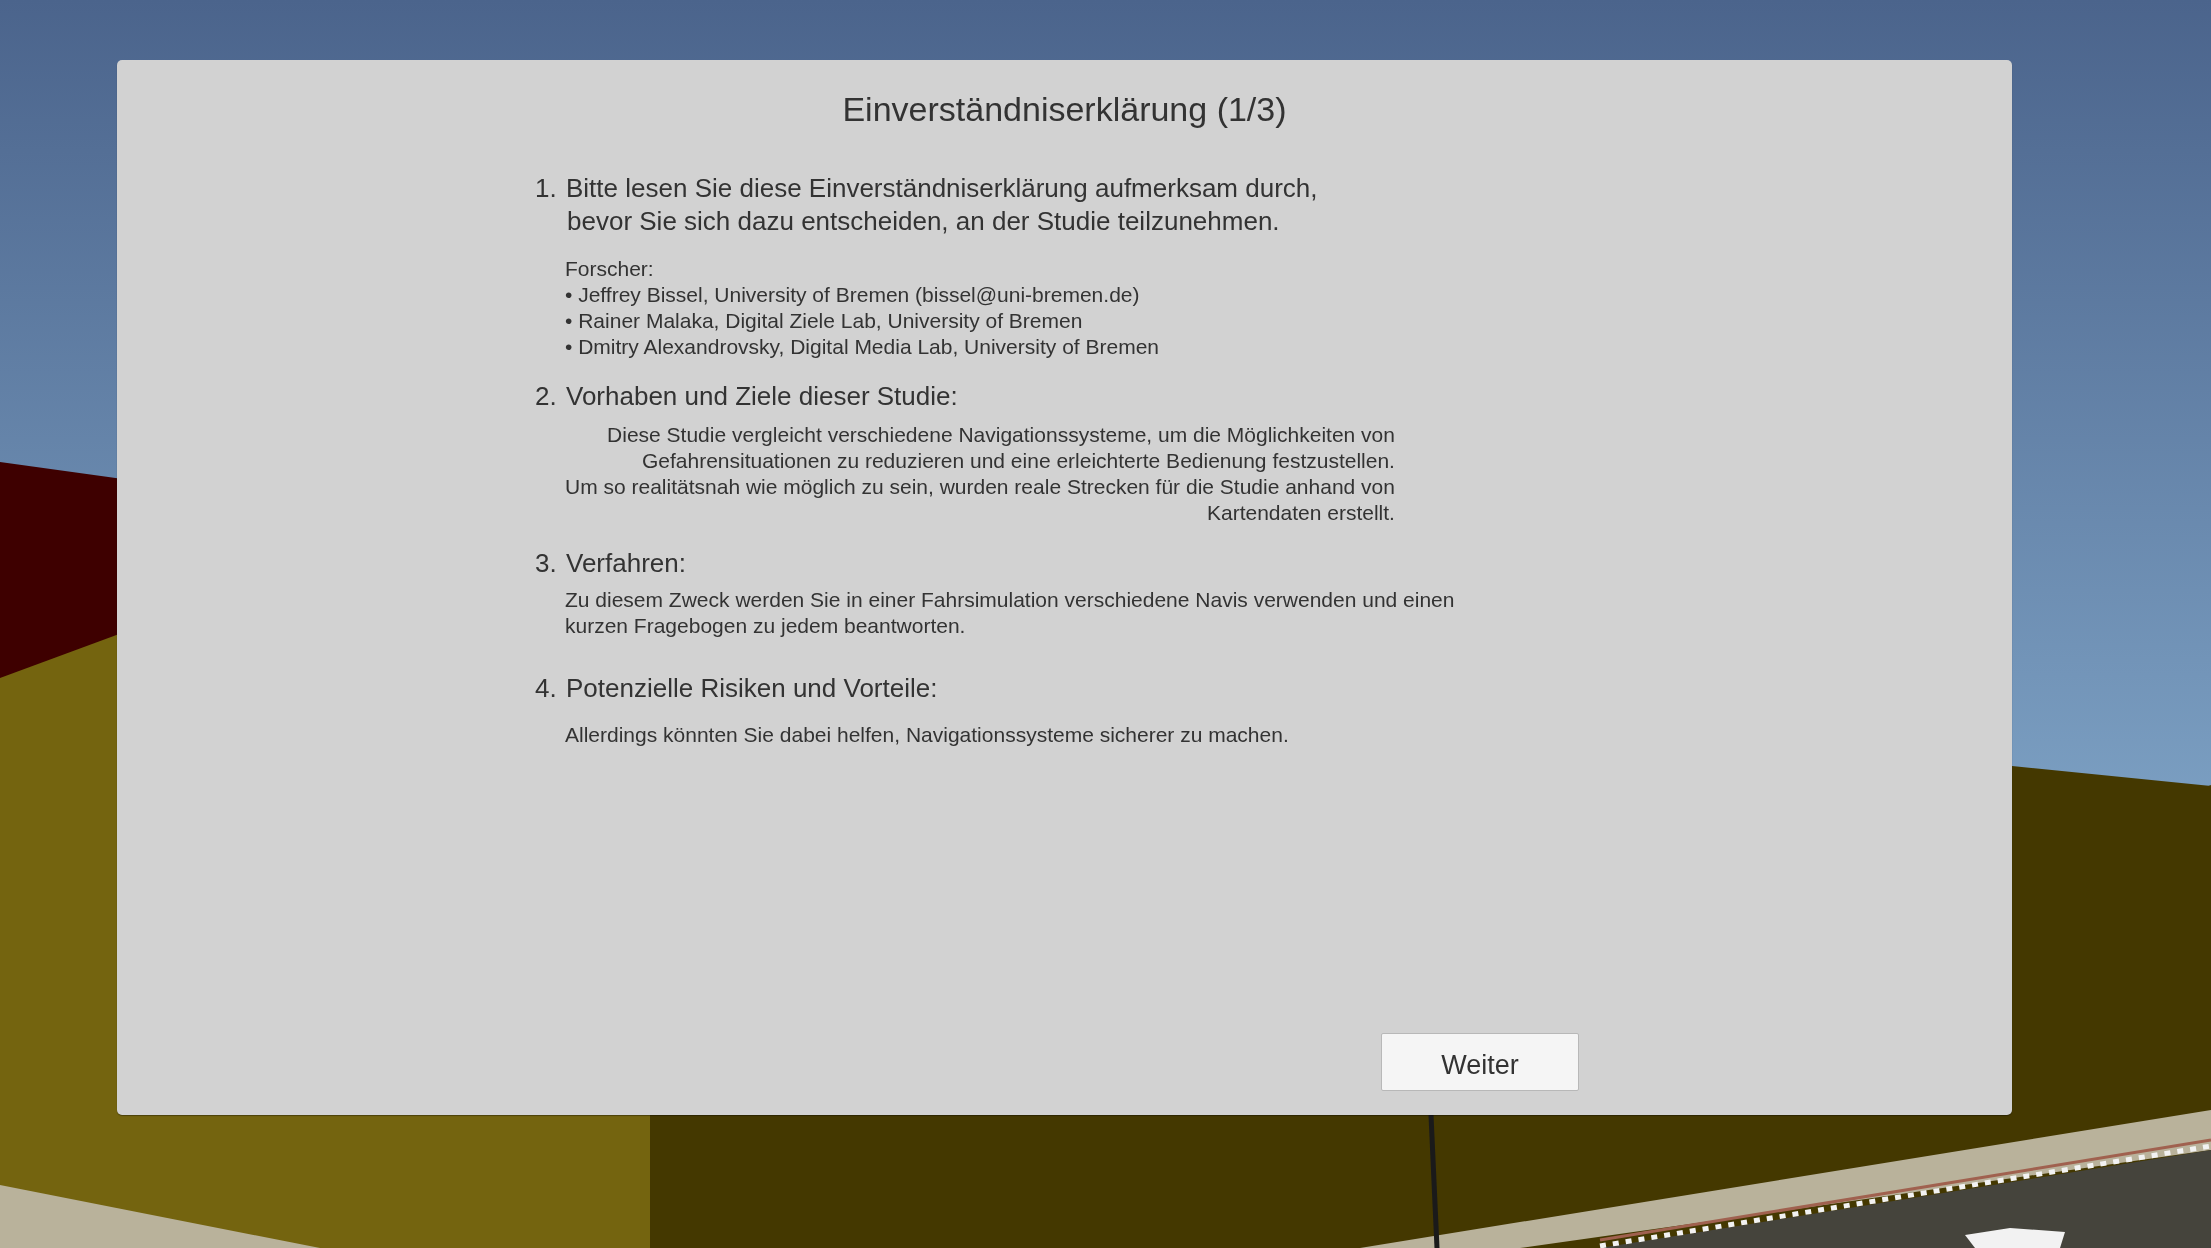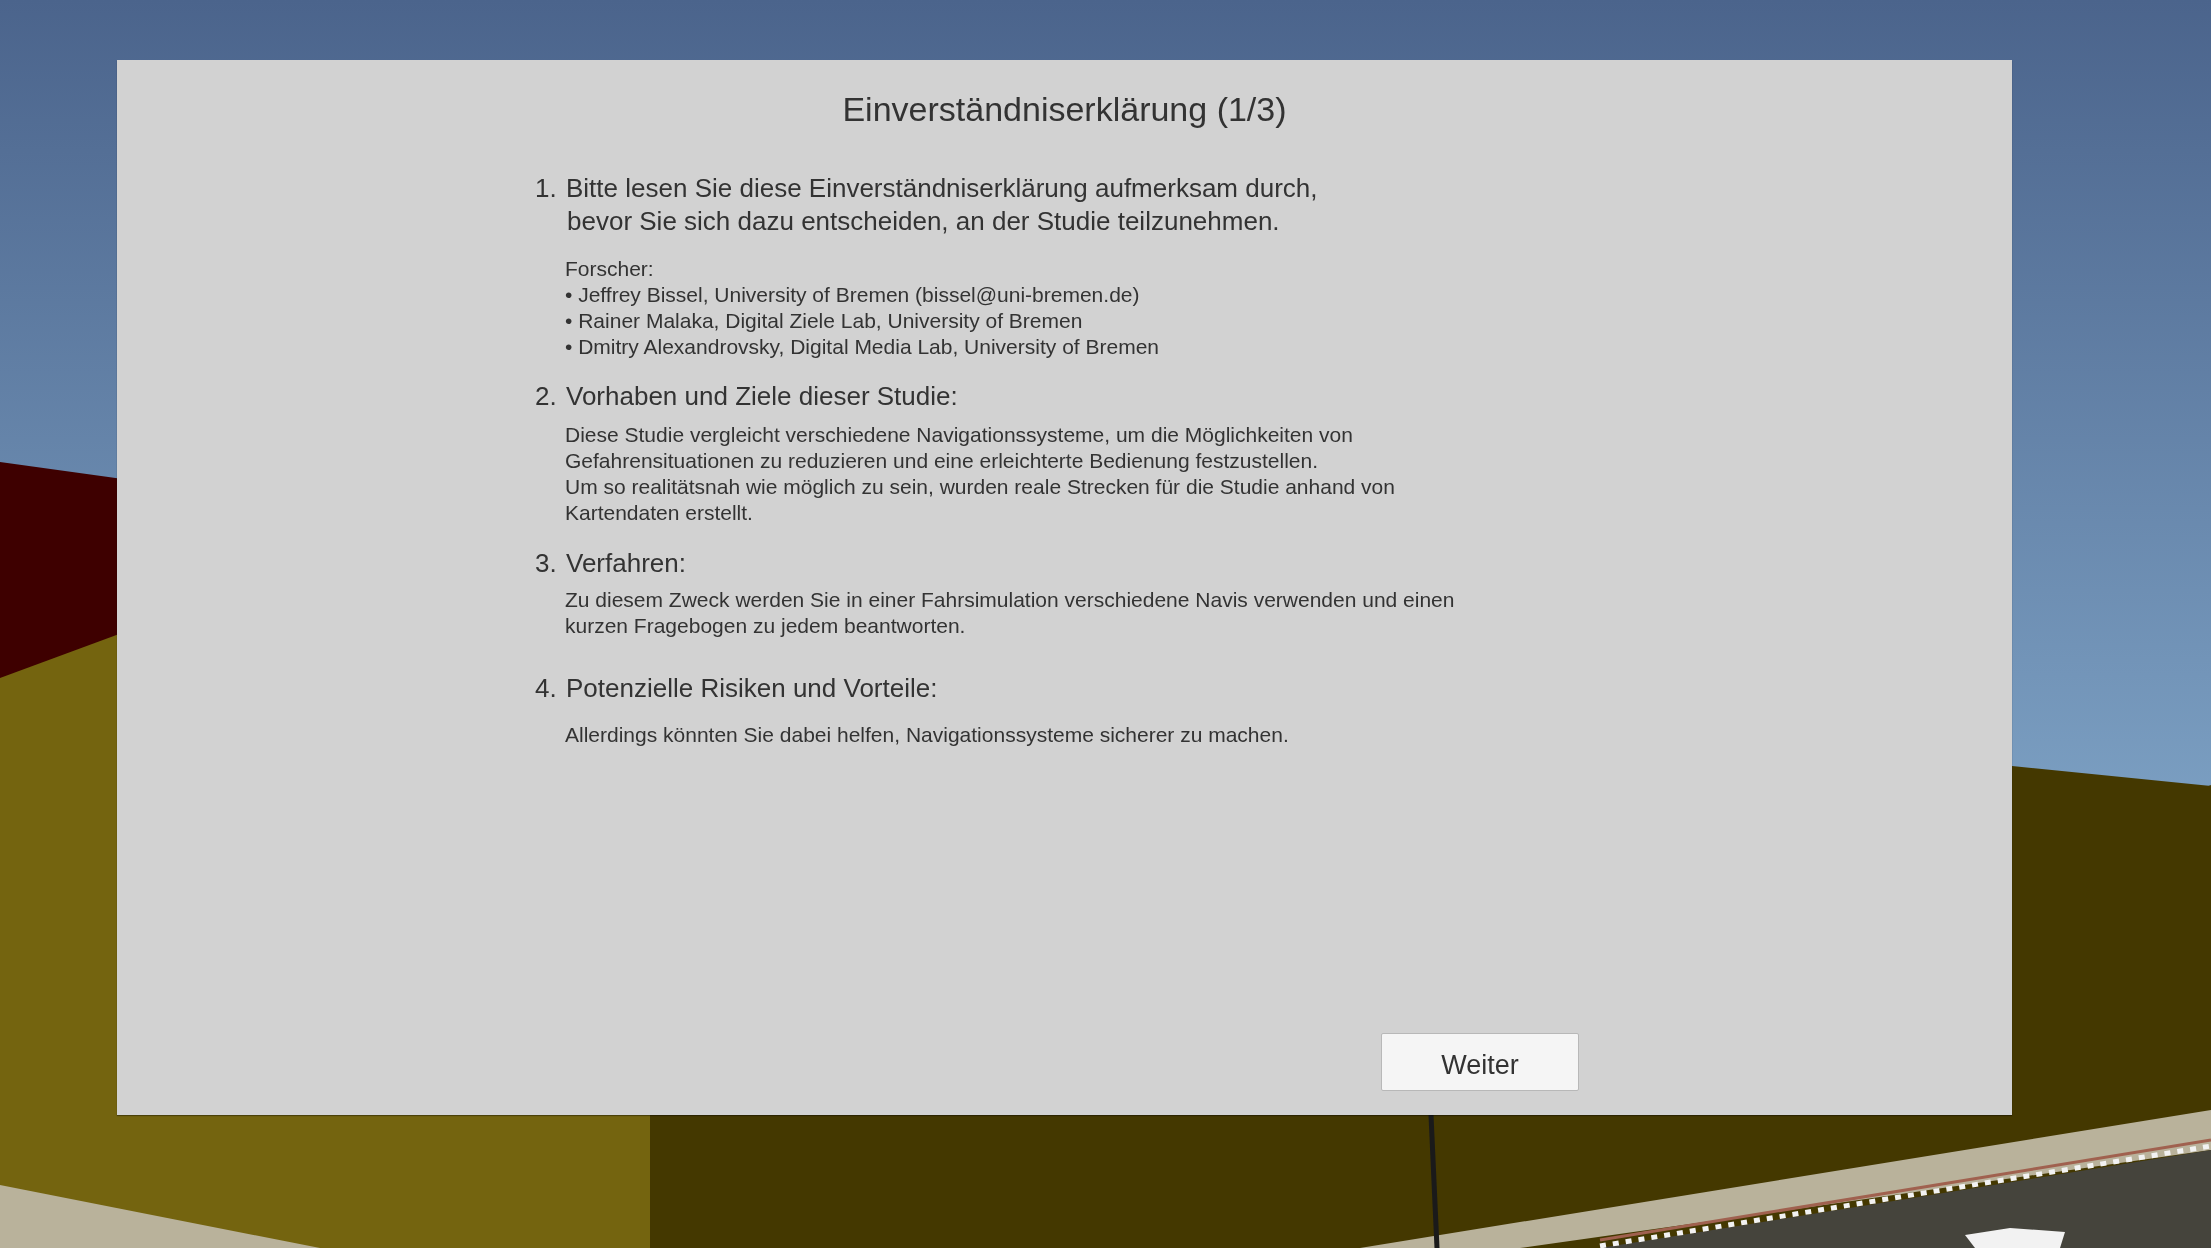--- a/index.html
+++ b/index.html
@@ -7,21 +7,21 @@
       width: 2211px; height: 1248px; position: relative; overflow: hidden;
       font-family: "Liberation Sans", sans-serif;
     }
     .scene { position: absolute; inset: 0; }
     .scene svg { width: 2211px; height: 1248px; display: block; }
 
     .panel {
       position: absolute;
       left: 117px; top: 60px; width: 1895px; height: 1055px;
       background: #d2d2d2;
-      border-radius: 0;
+      border-radius: 5px;
       box-shadow: 0 1px 1px rgba(0,0,0,0.35);
     }
     .title {
       position: absolute; left: 0; right: 0; top: 90px;
       text-align: center; font-size: 34px; color: #333;
       margin: 0; font-weight: normal;
     }
     .content { position: absolute; left: 535px; top: 0; width: 1100px; color: #333; }
     .section-heading {
       position: absolute; left: 0; font-size: 26px; line-height: 33px; white-space: nowrap;
@@ -89,21 +89,21 @@
     <div class="body-text" style="top:196px;">
       <div>Forscher:</div>
       <div>• Jeffrey Bissel, University of Bremen (bissel@uni-bremen.de)</div>
       <div>• Rainer Malaka, Digital Ziele Lab, University of Bremen</div>
       <div>• Dmitry Alexandrovsky, Digital Media Lab, University of Bremen</div>
     </div>
 
     <div class="section-heading" style="top:320px;">
       <span class="num">2.</span><span>Vorhaben und Ziele dieser Studie:</span>
     </div>
-    <div class="body-text" style="top:362px;">
+    <div class="body-text" style="top:362px;text-align:right;">
       <div>Diese Studie vergleicht verschiedene Navigationssysteme, um die Möglichkeiten von</div>
       <div>Gefahrensituationen zu reduzieren und eine erleichterte Bedienung festzustellen.</div>
       <div>Um so realitätsnah wie möglich zu sein, wurden reale Strecken für die Studie anhand von</div>
       <div>Kartendaten erstellt.</div>
     </div>
 
     <div class="section-heading" style="top:487px;">
       <span class="num">3.</span><span>Verfahren:</span>
     </div>
     <div class="body-text" style="top:527px;">

